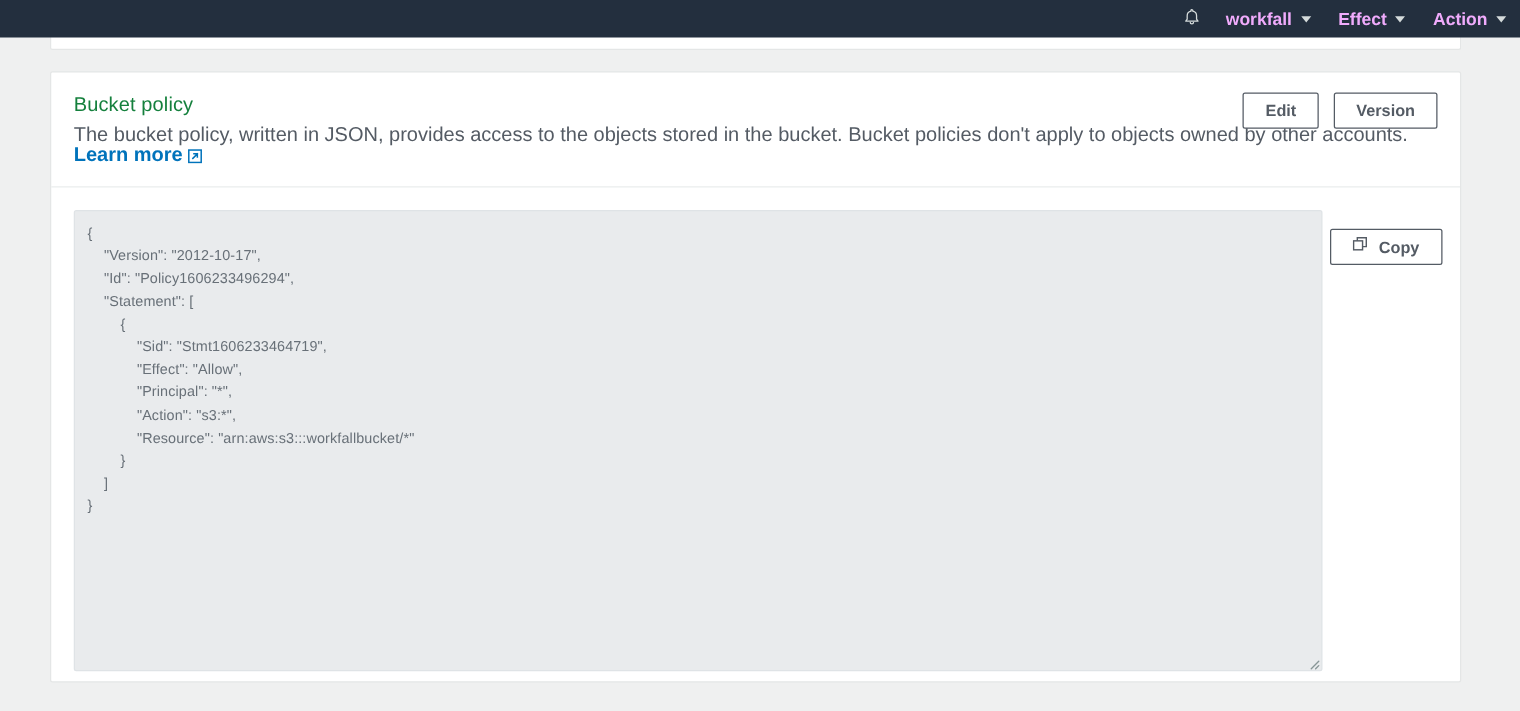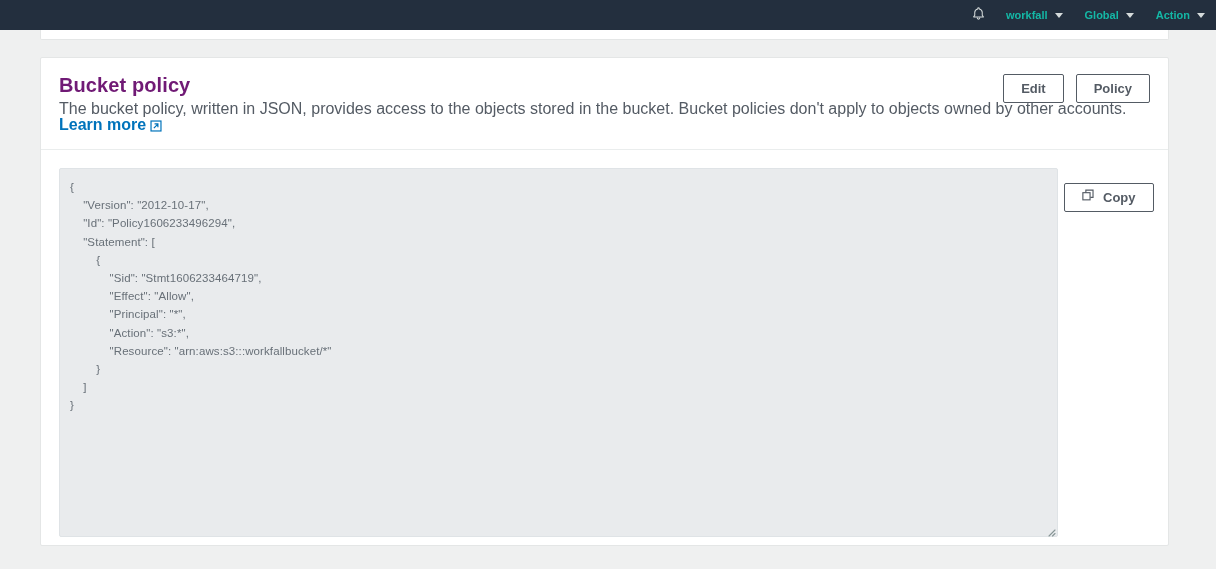--- a/index.html
+++ b/index.html
@@ -28,22 +28,22 @@
     align-items: center;
     justify-content: flex-end;
     z-index: 20;
   }
   .nav-item {
     display: flex;
     align-items: center;
     gap: 6px;
     height: 30px;
     padding: 0 11px;
-    color: #14b8a6;
-    font-size: 11px;
+    color: #f0abfc;
+    font-size: 14px;
     font-weight: bold;
     white-space: nowrap;
     cursor: pointer;
   }
   .nav-item.bell { padding: 0 9px; }
   .caret {
     display: inline-block;
     width: 0; height: 0;
     border-left: 4px solid transparent;
     border-right: 4px solid transparent;
@@ -84,23 +84,23 @@
     border-radius: 2px;
   }
 
   .card-header {
     position: relative;
     padding: 17px 18px 14px 18px;
     border-bottom: 1px solid #eaeded;
     min-height: 61px;
   }
   .card-title {
-    font-size: 20px;
-    font-weight: bold;
-    color: #701a75;
+    font-size: 16px;
+    font-weight: normal;
+    color: #15803d;
     line-height: 20px;
     letter-spacing: .1px;
   }
   .card-desc {
     margin-top: 6px;
     font-size: 16px;
     color: #545b64;
     line-height: 16px;
   }
   .learn-more {
@@ -195,21 +195,21 @@
       </svg>
     </span>
   </div>
 
   <div class="nav-item">
     <span>workfall</span>
     <span class="caret"></span>
   </div>
 
   <div class="nav-item">
-    <span>Global</span>
+    <span>Effect</span>
     <span class="caret"></span>
   </div>
 
   <div class="nav-item">
     <span>Action</span>
     <span class="caret"></span>
   </div>
 
 </div>
 
@@ -228,21 +228,21 @@
             <svg width="12" height="12" viewBox="0 0 14 14" fill="none" xmlns="http://www.w3.org/2000/svg">
               <rect x="1.2" y="1.2" width="11.6" height="11.6" stroke="#0073bb" stroke-width="1.4"></rect>
               <path d="M5 9L9.2 4.8M6 4.6h3.2v3.2" stroke="#0073bb" stroke-width="1.4" stroke-linecap="square"></path>
             </svg>
           </span>
         </a>
       </div>
 
       <div class="header-actions">
         <button class="btn">Edit</button>
-        <button class="btn">Policy</button>
+        <button class="btn">Version</button>
       </div>
     </div>
 
     <div class="card-body">
 
       <div class="code-wrap">
         <div class="code-block">{
     "Version": "2012-10-17",
     "Id": "Policy1606233496294",
     "Statement": [

